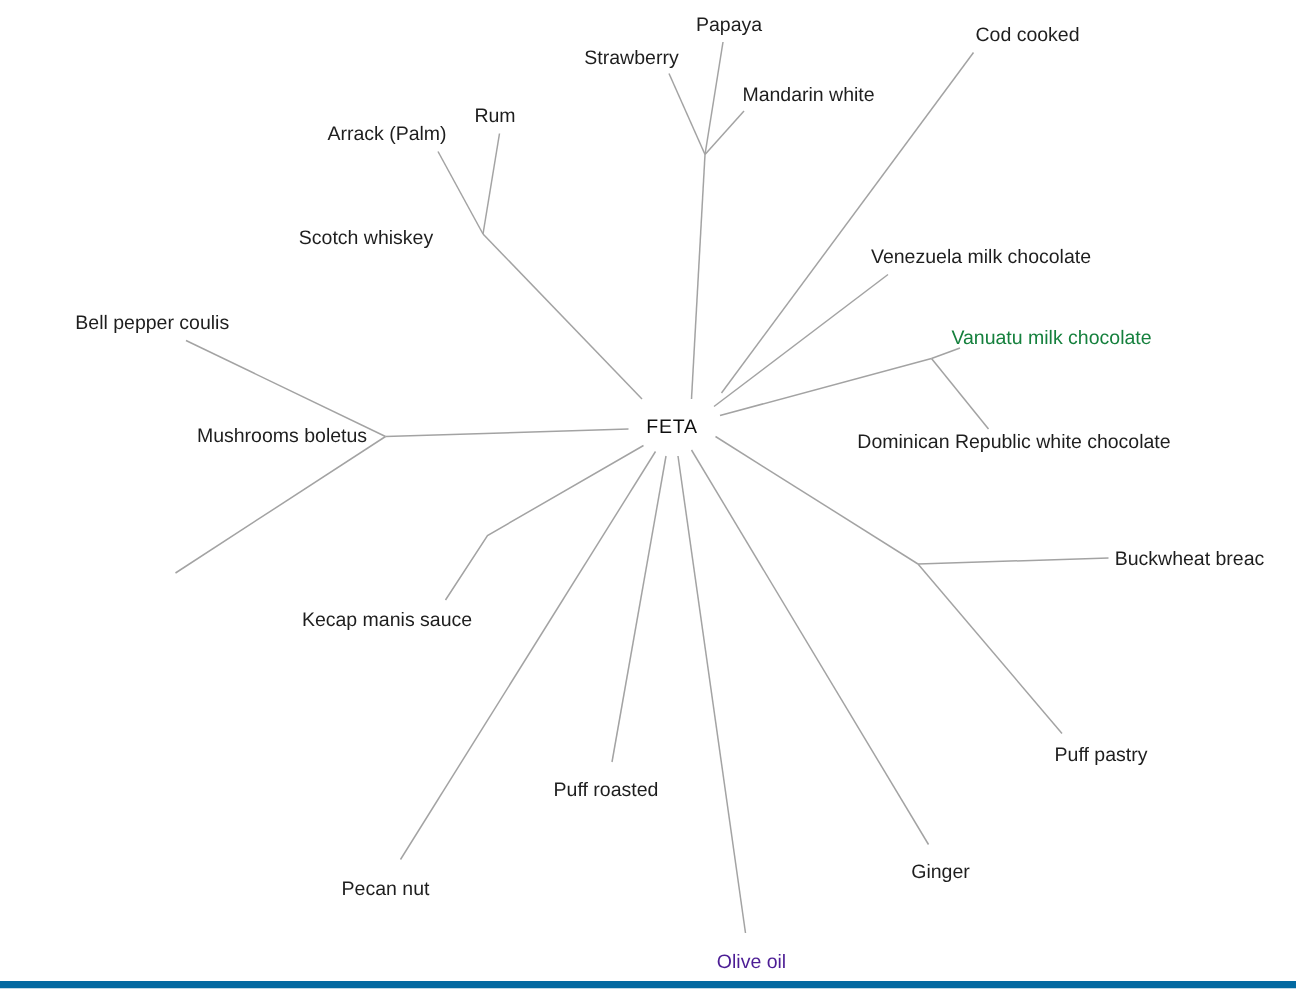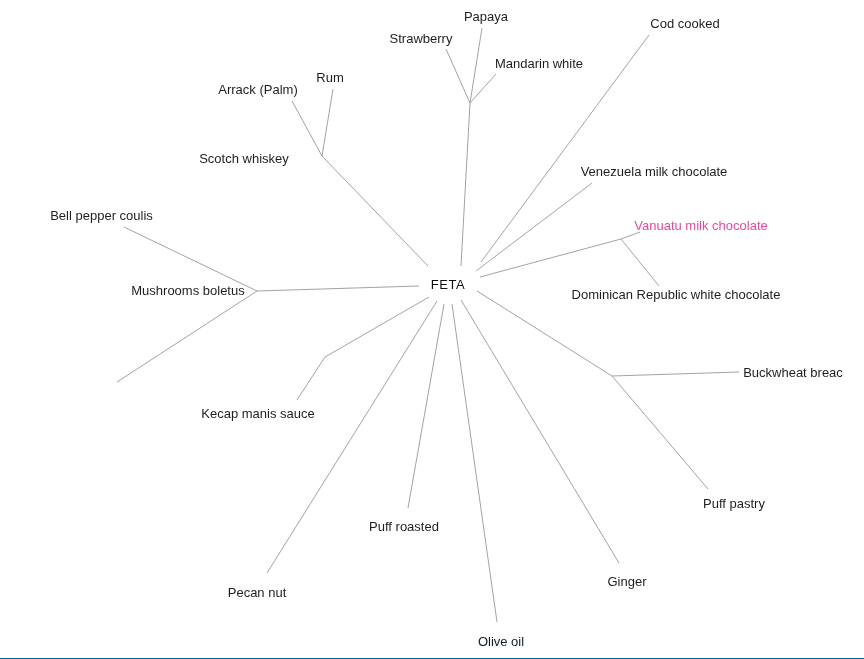--- a/index.html
+++ b/index.html
@@ -7,21 +7,21 @@
     padding: 0;
     background: #ffffff;
     font-family: "Liberation Sans", sans-serif;
   }
   .canvas {
     position: relative;
     width: 864px;
     height: 659px;
     background: #ffffff;
     overflow: hidden;
-    border-bottom: 1px solid #0369a1;
+    border-bottom: 5px solid #0369a1;
     box-sizing: border-box;
   }
   .edges-layer {
     position: absolute;
     left: 0;
     top: 0;
     width: 864px;
     height: 659px;
   }
   .labels-layer {
@@ -81,26 +81,26 @@
     </svg>
   <div class="labels-layer" id="labels">
       <div class="node-label" style="left: 486px; top: 16px; color: rgb(30, 30, 30);">Papaya</div>
       <div class="node-label" style="left: 421px; top: 38px; color: rgb(30, 30, 30);">Strawberry</div>
       <div class="node-label" style="left: 539px; top: 63px; color: rgb(30, 30, 30);">Mandarin white</div>
       <div class="node-label" style="left: 685px; top: 23px; color: rgb(30, 30, 30);">Cod cooked</div>
       <div class="node-label" style="left: 330px; top: 77px; color: rgb(30, 30, 30);">Rum</div>
       <div class="node-label" style="left: 258px; top: 89px; color: rgb(30, 30, 30);">Arrack (Palm)</div>
       <div class="node-label" style="left: 244px; top: 158px; color: rgb(30, 30, 30);">Scotch whiskey</div>
       <div class="node-label" style="left: 654px; top: 171px; color: rgb(30, 30, 30);">Venezuela milk chocolate</div>
-      <div class="node-label" style="left: 701px; top: 225px; color: #ec4899;">Vanuatu milk chocolate</div>
+      <div class="node-label" style="left: 701px; top: 225px; color: #15803d;">Vanuatu milk chocolate</div>
       <div class="node-label" style="left: 676px; top: 294px; color: rgb(30, 30, 30);">Dominican Republic white chocolate</div>
       <div class="node-label" style="left: 82px; top: 215px; color: rgb(30, 30, 30); padding-left: 39px;">Bell pepper coulis</div>
       <div class="node-label" style="left: 188px; top: 290px; color: rgb(30, 30, 30);">Mushrooms boletus</div>
       <div class="node-label" style="left: 258px; top: 413px; color: rgb(30, 30, 30);">Kecap manis sauce</div>
       <div class="node-label" style="left: 257px; top: 592px; color: rgb(30, 30, 30);">Pecan nut</div>
       <div class="node-label" style="left: 404px; top: 526px; color: rgb(30, 30, 30);">Puff roasted</div>
-      <div class="node-label" style="left: 501px; top: 641px; color: #0f172a;">Olive oil</div>
+      <div class="node-label" style="left: 501px; top: 641px; color: #4c1d95;">Olive oil</div>
       <div class="node-label" style="left: 627px; top: 581px; color: rgb(30, 30, 30);">Ginger</div>
       <div class="node-label" style="left: 734px; top: 503px; color: rgb(30, 30, 30);">Puff pastry</div>
       <div class="node-label" style="left: 793px; top: 372px; color: rgb(30, 30, 30);">Buckwheat breac</div>
     </div>
   <div class="center-label" id="center" style="left: 448px; top: 284px;">FETA</div>
 </div>
 
 </body></html>

